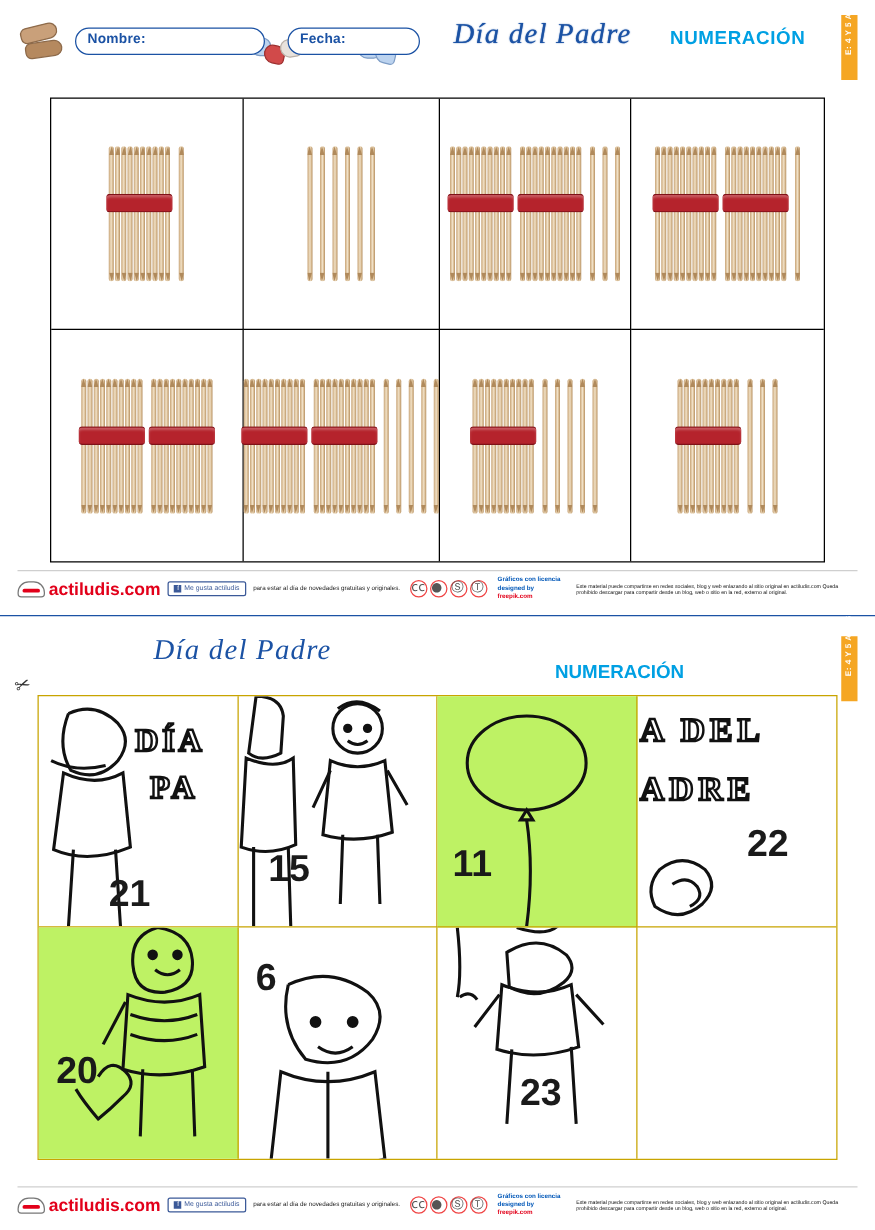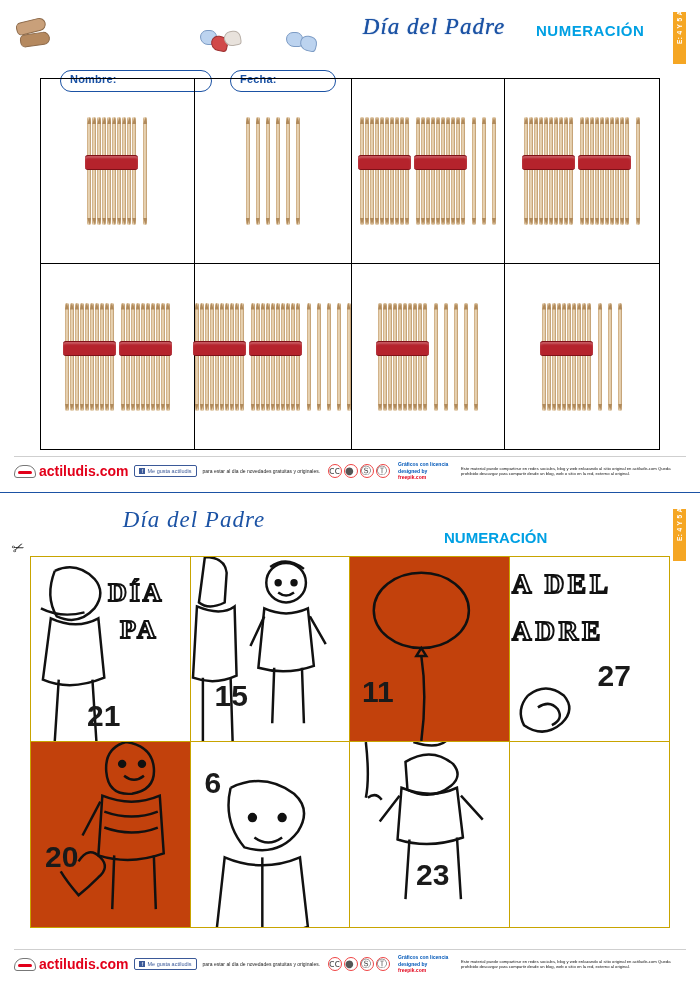--- a/index.html
+++ b/index.html
@@ -30,21 +30,20 @@
     margin: 6px 14px 0 14px;
   }
   .field-pill {
     position: absolute;
     top: 16px;
     height: 22px;
     border: 1.5px solid #1b52a4;
     border-radius: 11px;
     box-sizing: border-box;
     background: #fff;
-    margin-top: 48px;
   }
   .field-pill .lbl {
     position: absolute;
     left: 9px;
     top: 2px;
     font-size: 11px;
     font-weight: bold;
     color: #1b52a4;
     letter-spacing: .2px;
   }
@@ -307,21 +306,21 @@
   .pcell {
     border-right: 1.5px solid #c8a400;
     border-bottom: 1.5px solid #c8a400;
     box-sizing: border-box;
     position: relative;
     overflow: hidden;
     padding-left: 24px;
   }
   .pcell:nth-child(4n) { border-right: none; }
   .pcell:nth-child(n+5) { border-bottom: none; }
-  .pcell.shade { background: #c2410c; }
+  .pcell.shade { background: #bef264; }
   .pnum {
     position: absolute;
     font-family: "Liberation Sans", sans-serif;
     font-size: 30px;
     font-weight: bold;
     color: #1a1a1a;
     z-index: 5;
   }
   .art { position: absolute; inset: 0; }
   .art svg { width: 100%; height: 100%; display: block; }
@@ -665,21 +664,21 @@
         <g fill="#fff" stroke="#111" stroke-width="2" font-family="Liberation Serif, serif" font-size="27" font-weight="bold" letter-spacing="4">
           <text x="2" y="36">A DEL</text>
           <text x="2" y="84">ADRE</text>
         </g>
         <g fill="none" stroke="#111" stroke-width="2.5">
           <path d="M18 140 q18 -14 36 0 q12 14 -2 28 q-18 16 -38 2 q-8 -16 4 -30"></path>
           <path d="M28 152 q12 -8 20 2 q6 10 -6 16"></path>
         </g>
       </svg>
     </div>
-    <div class="pnum" style="left:88px;top:102px;">27</div>
+    <div class="pnum" style="left:88px;top:102px;">22</div>
   </div>
 
   <div class="pcell shade">
     <div class="art">
       <svg viewBox="0 0 160 186" preserveAspectRatio="none">
         <g fill="none" stroke="#111" stroke-width="2.5">
           <path d="M96 0 q26 4 28 26 q2 22 -22 26 q-24 2 -26 -22 q-2 -24 20 -30"></path>
           <circle cx="92" cy="22" r="3" fill="#111"></circle>
           <circle cx="112" cy="22" r="3" fill="#111"></circle>
           <path d="M94 34 q10 8 20 0"></path>

